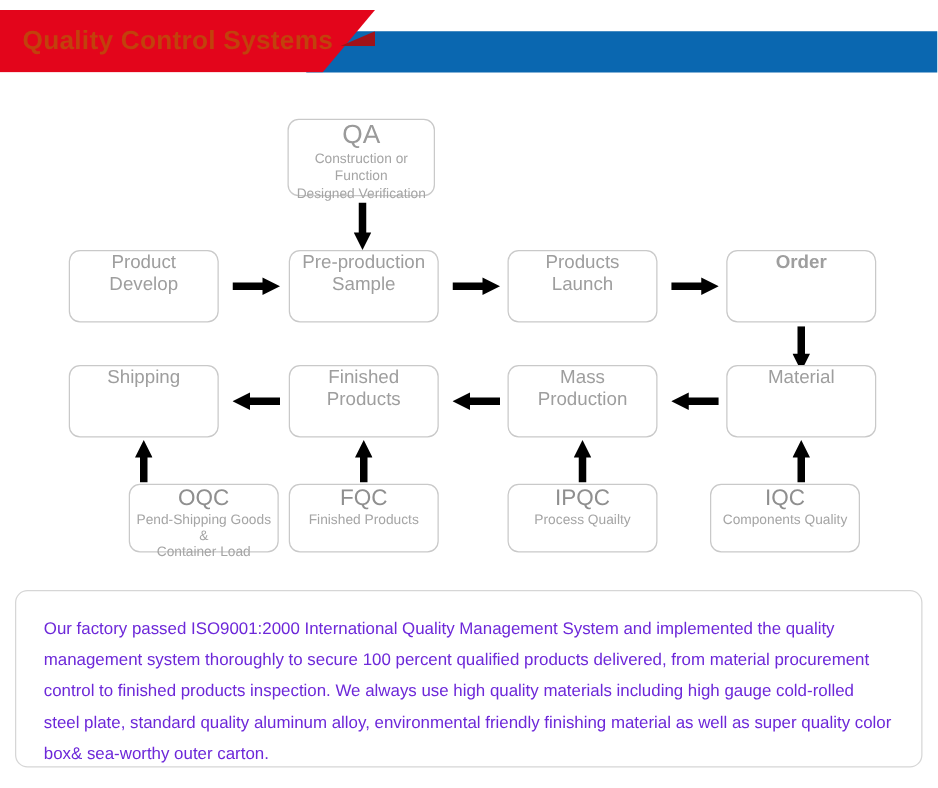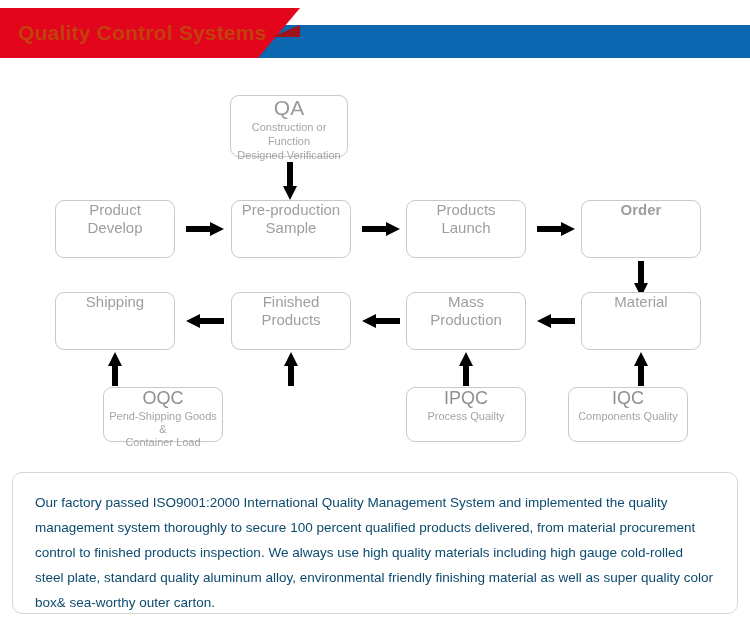--- a/index.html
+++ b/index.html
@@ -128,21 +128,21 @@
     width: 726px;
     height: 142px;
     border: 1px solid #D6D6D6;
     border-radius: 10px;
     box-sizing: border-box;
     background: #ffffff;
     padding: 18px 22px 10px 22px;
   }
   .desc p {
     margin: 0;
-    color: #0c4a6e;
+    color: #6d28d9;
     font-size: 13.5px;
     line-height: 1.85;
     text-align: left;
   }
 </style>
 </head>
 <body>
 
 <div class="banner">
   <div class="banner-blue"></div>
@@ -279,20 +279,24 @@
       <polygon points="0,14 14,14 7,0" fill="#000000"></polygon>
     </svg>
   </div>
 
   <div class="box qc" style="left:55px; top:325px; width:120px; height:55px;margin-left:48px;">
     <span class="code">OQC</span>
     <span class="sub">Pend-Shipping Goods &amp;</span>
     <span class="sub">Container Load</span>
   </div>
 
+  <div class="box qc" style="left:231px; top:325px; width:120px; height:55px;">
+    <span class="code">FQC</span>
+    <span class="sub">Finished Products</span>
+  </div>
 
   <div class="box qc" style="left:406px; top:325px; width:120px; height:55px;">
     <span class="code">IPQC</span>
     <span class="sub">Process Quailty</span>
   </div>
 
   <div class="box qc" style="left:568px; top:325px; width:120px; height:55px;">
     <span class="code">IQC</span>
     <span class="sub">Components Quality</span>
   </div>

